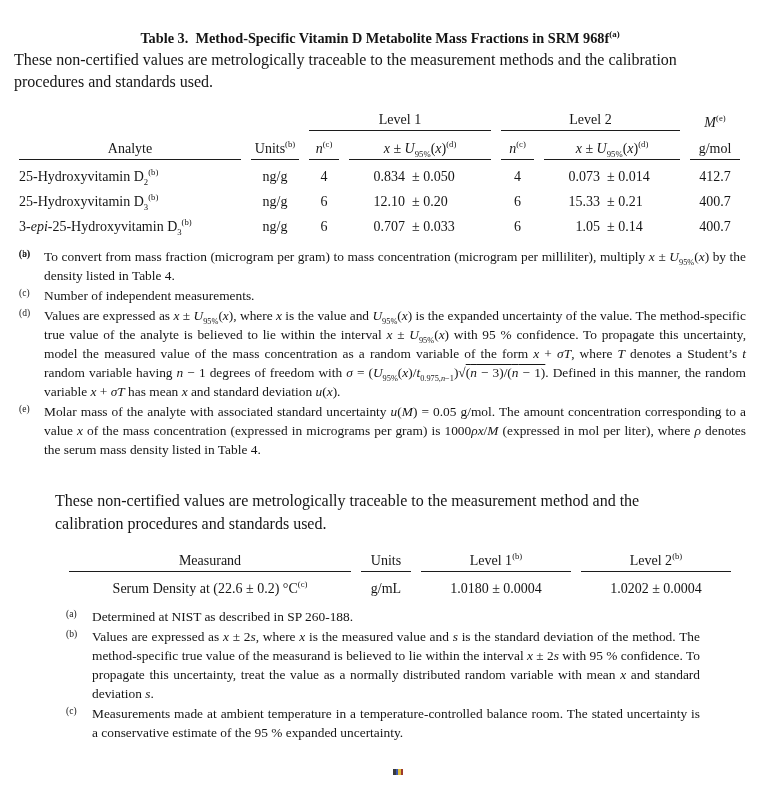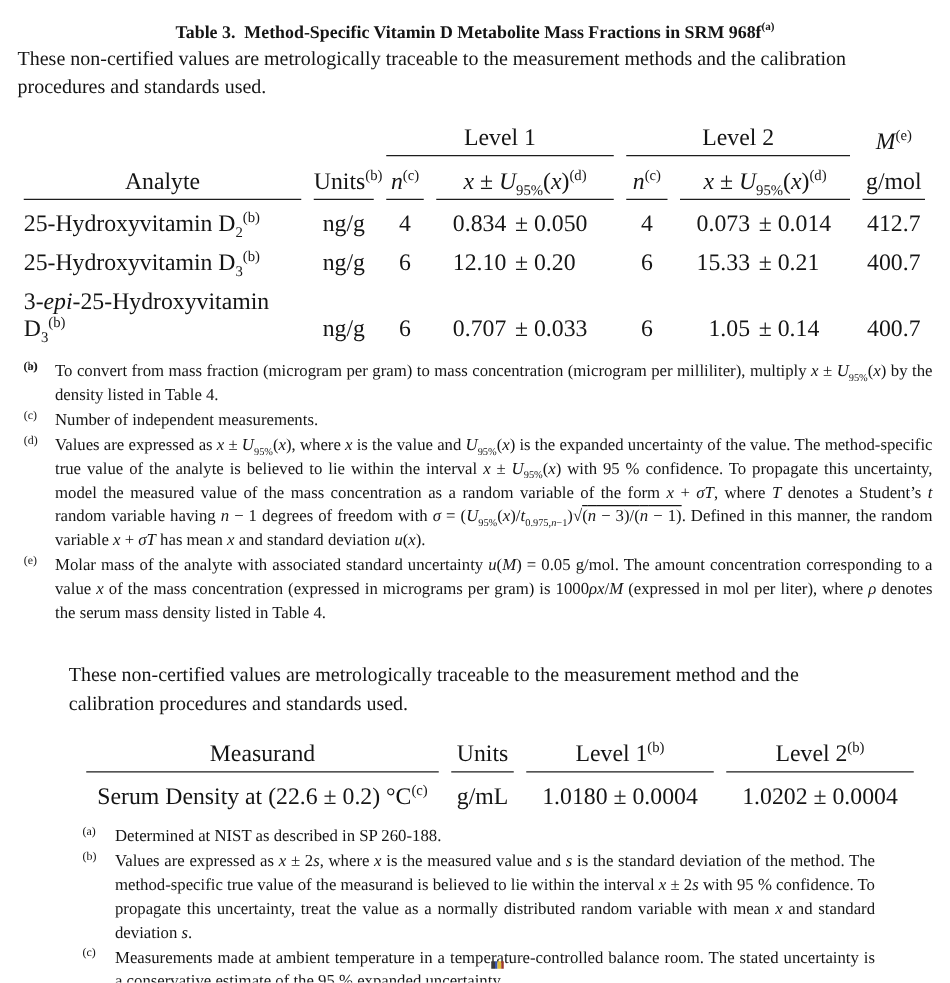--- a/index.html
+++ b/index.html
@@ -4,25 +4,25 @@
 <style>
   html, body { margin:0; padding:0; }
   body {
     width:760px; height:786px;
     background:#ffffff; color:#151515;
     font-family:"Liberation Serif","DejaVu Serif",serif;
     overflow:hidden; position:relative;
   }
   .page { padding:10px 14px 0 14px; }
 
-  .tbl-title { text-align:center; font-weight:bold; font-size:14.3px; margin:8px 0 2px 0; }
+  .tbl-title { text-align:center; font-weight:bold; font-size:14.3px; margin:20px 0 2px 0; }
   .intro { font-size:16px; line-height:1.40; margin:0 0 12px 0; }
   .intro.indented { margin-left:41px; width:585px; }
 
-  table { border-collapse:collapse; table-layout:fixed; font-size:19px; }
+  table { border-collapse:collapse; table-layout:fixed; font-size:14px; }
   td { padding:2px 5px; vertical-align:bottom; }
   .center { text-align:center; }
   .al { text-align:left; }
   .ul { border-bottom:1.5px solid #1c1c1c; padding:1px 0 2px 0; }
   .t3 { width:731px; margin:2px 0 8px 0; }
   .t3 tbody td { padding-top:5px; padding-bottom:4px; }
   .t4wrap { margin-left:50px; }
   .t4 { width:672px; margin:2px 0 6px 0; }
   .t4 tbody td { padding-top:5px; padding-bottom:4px; }
 

